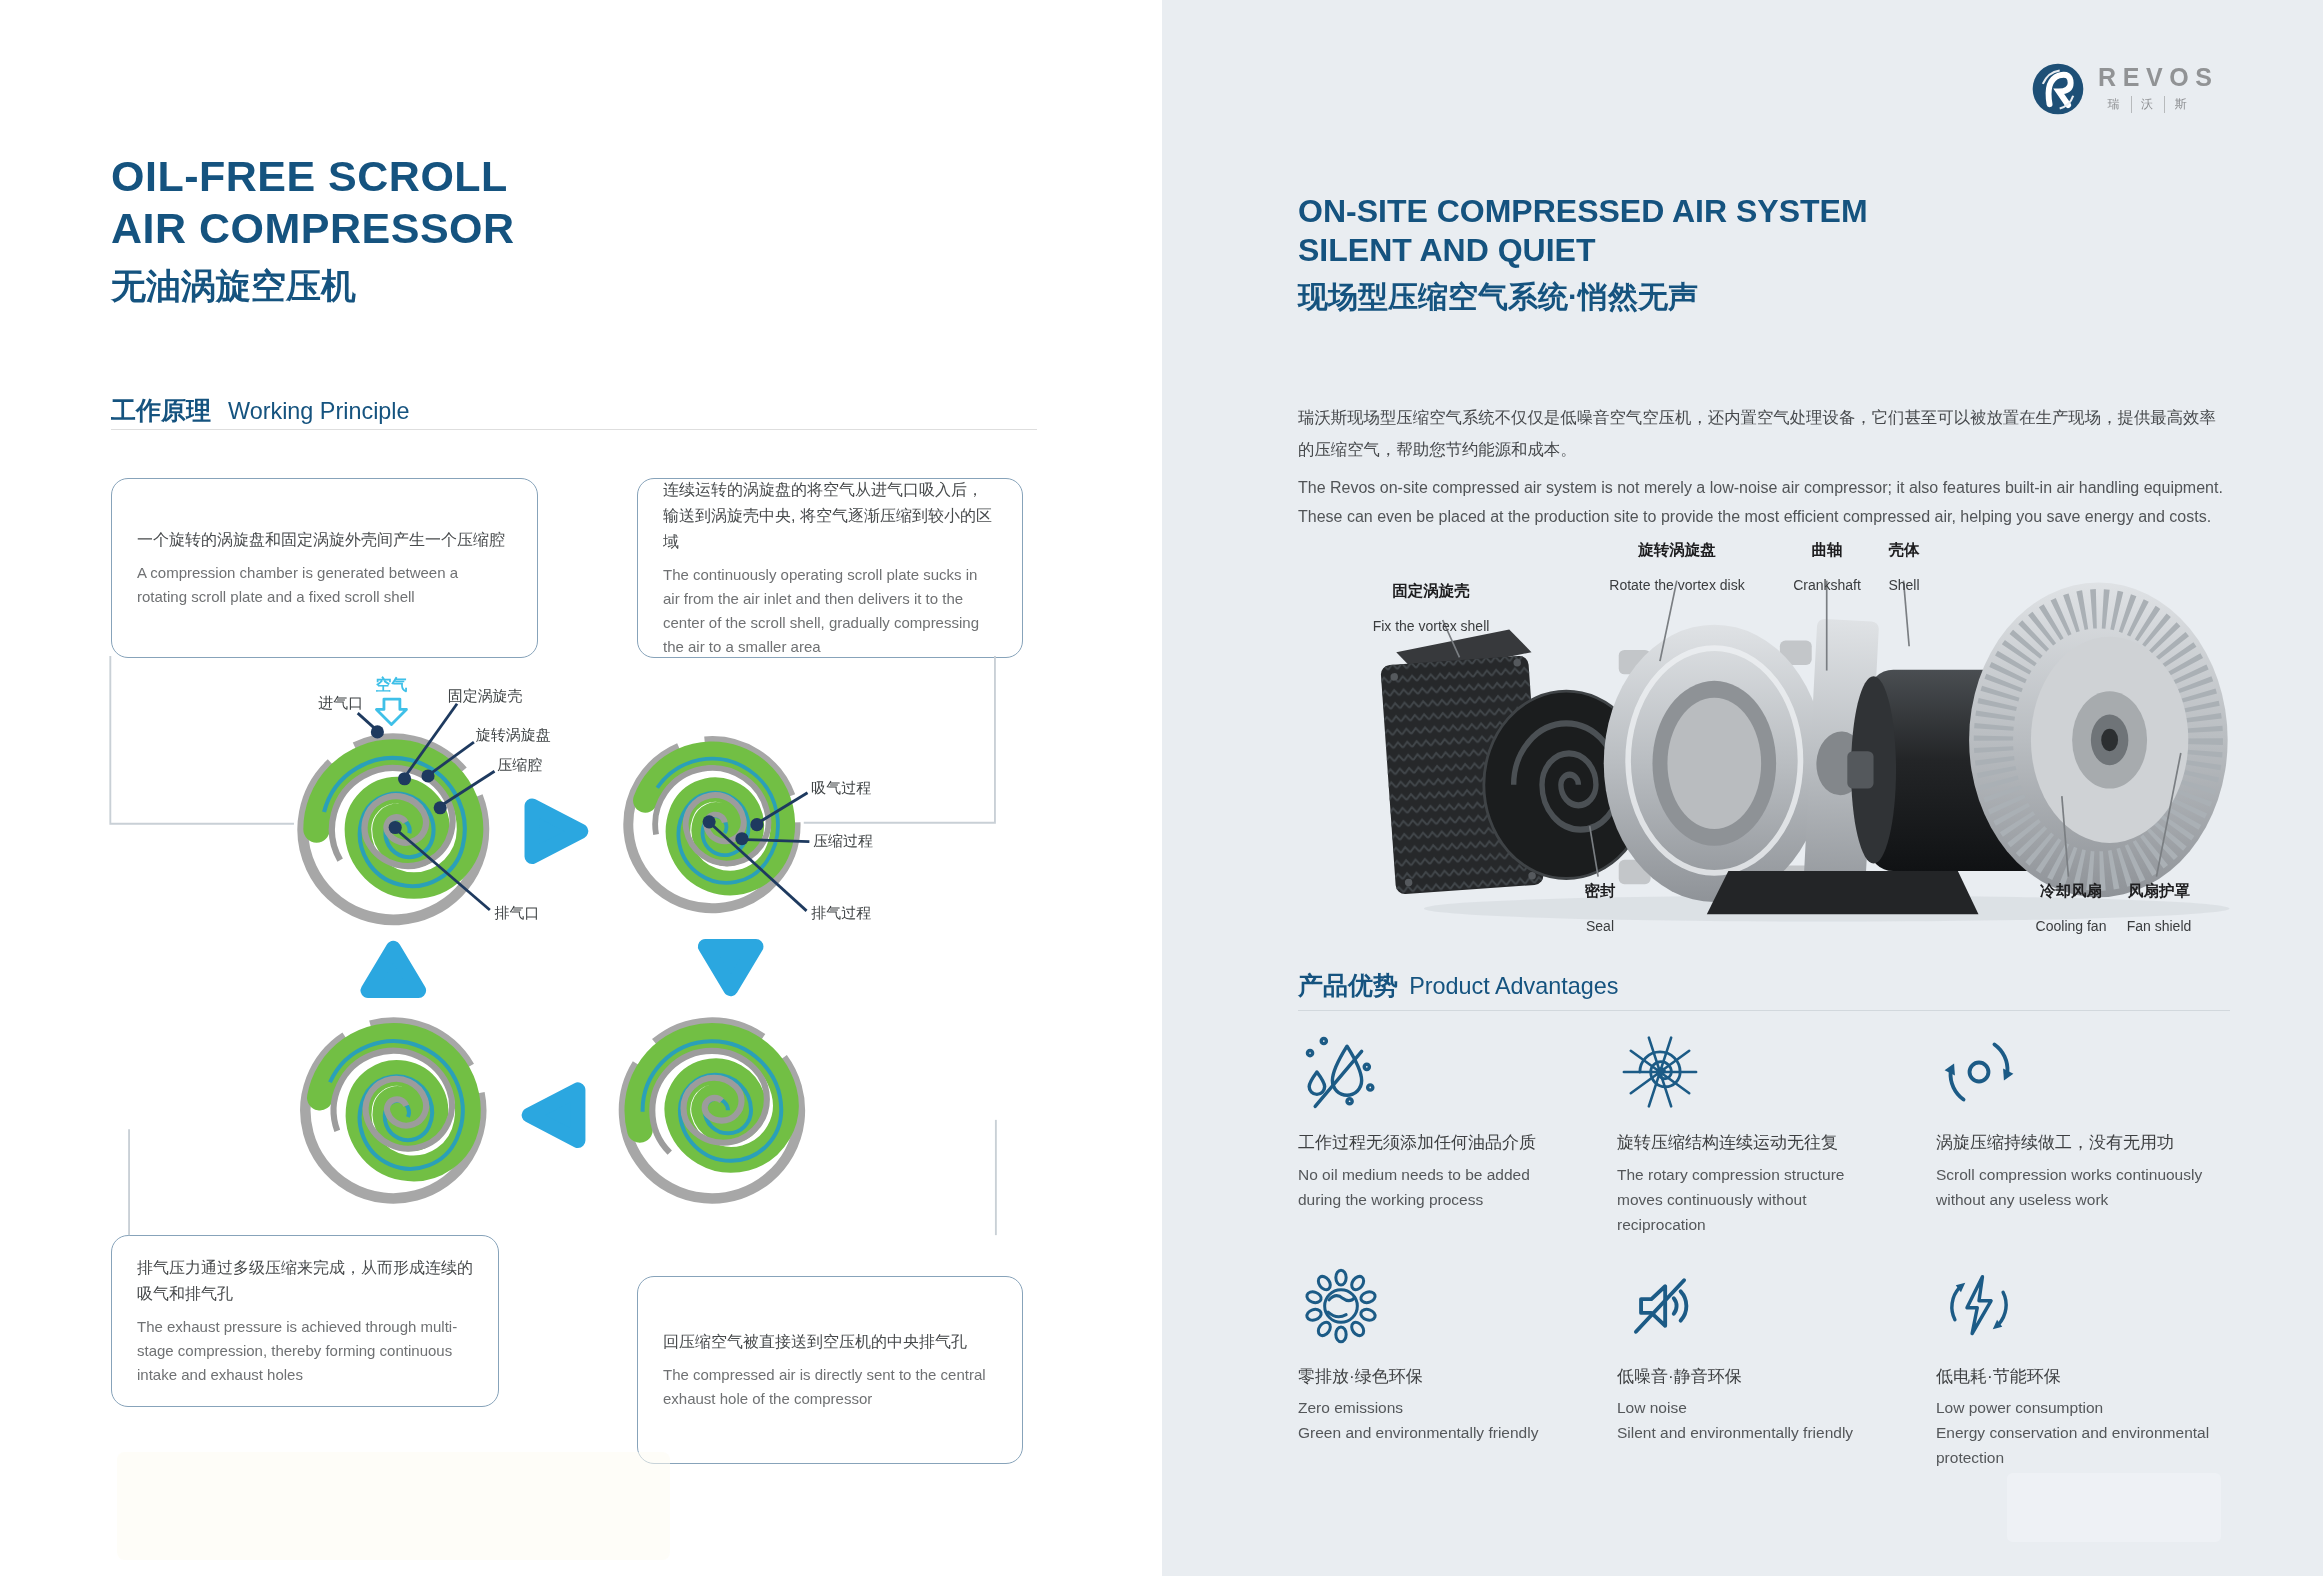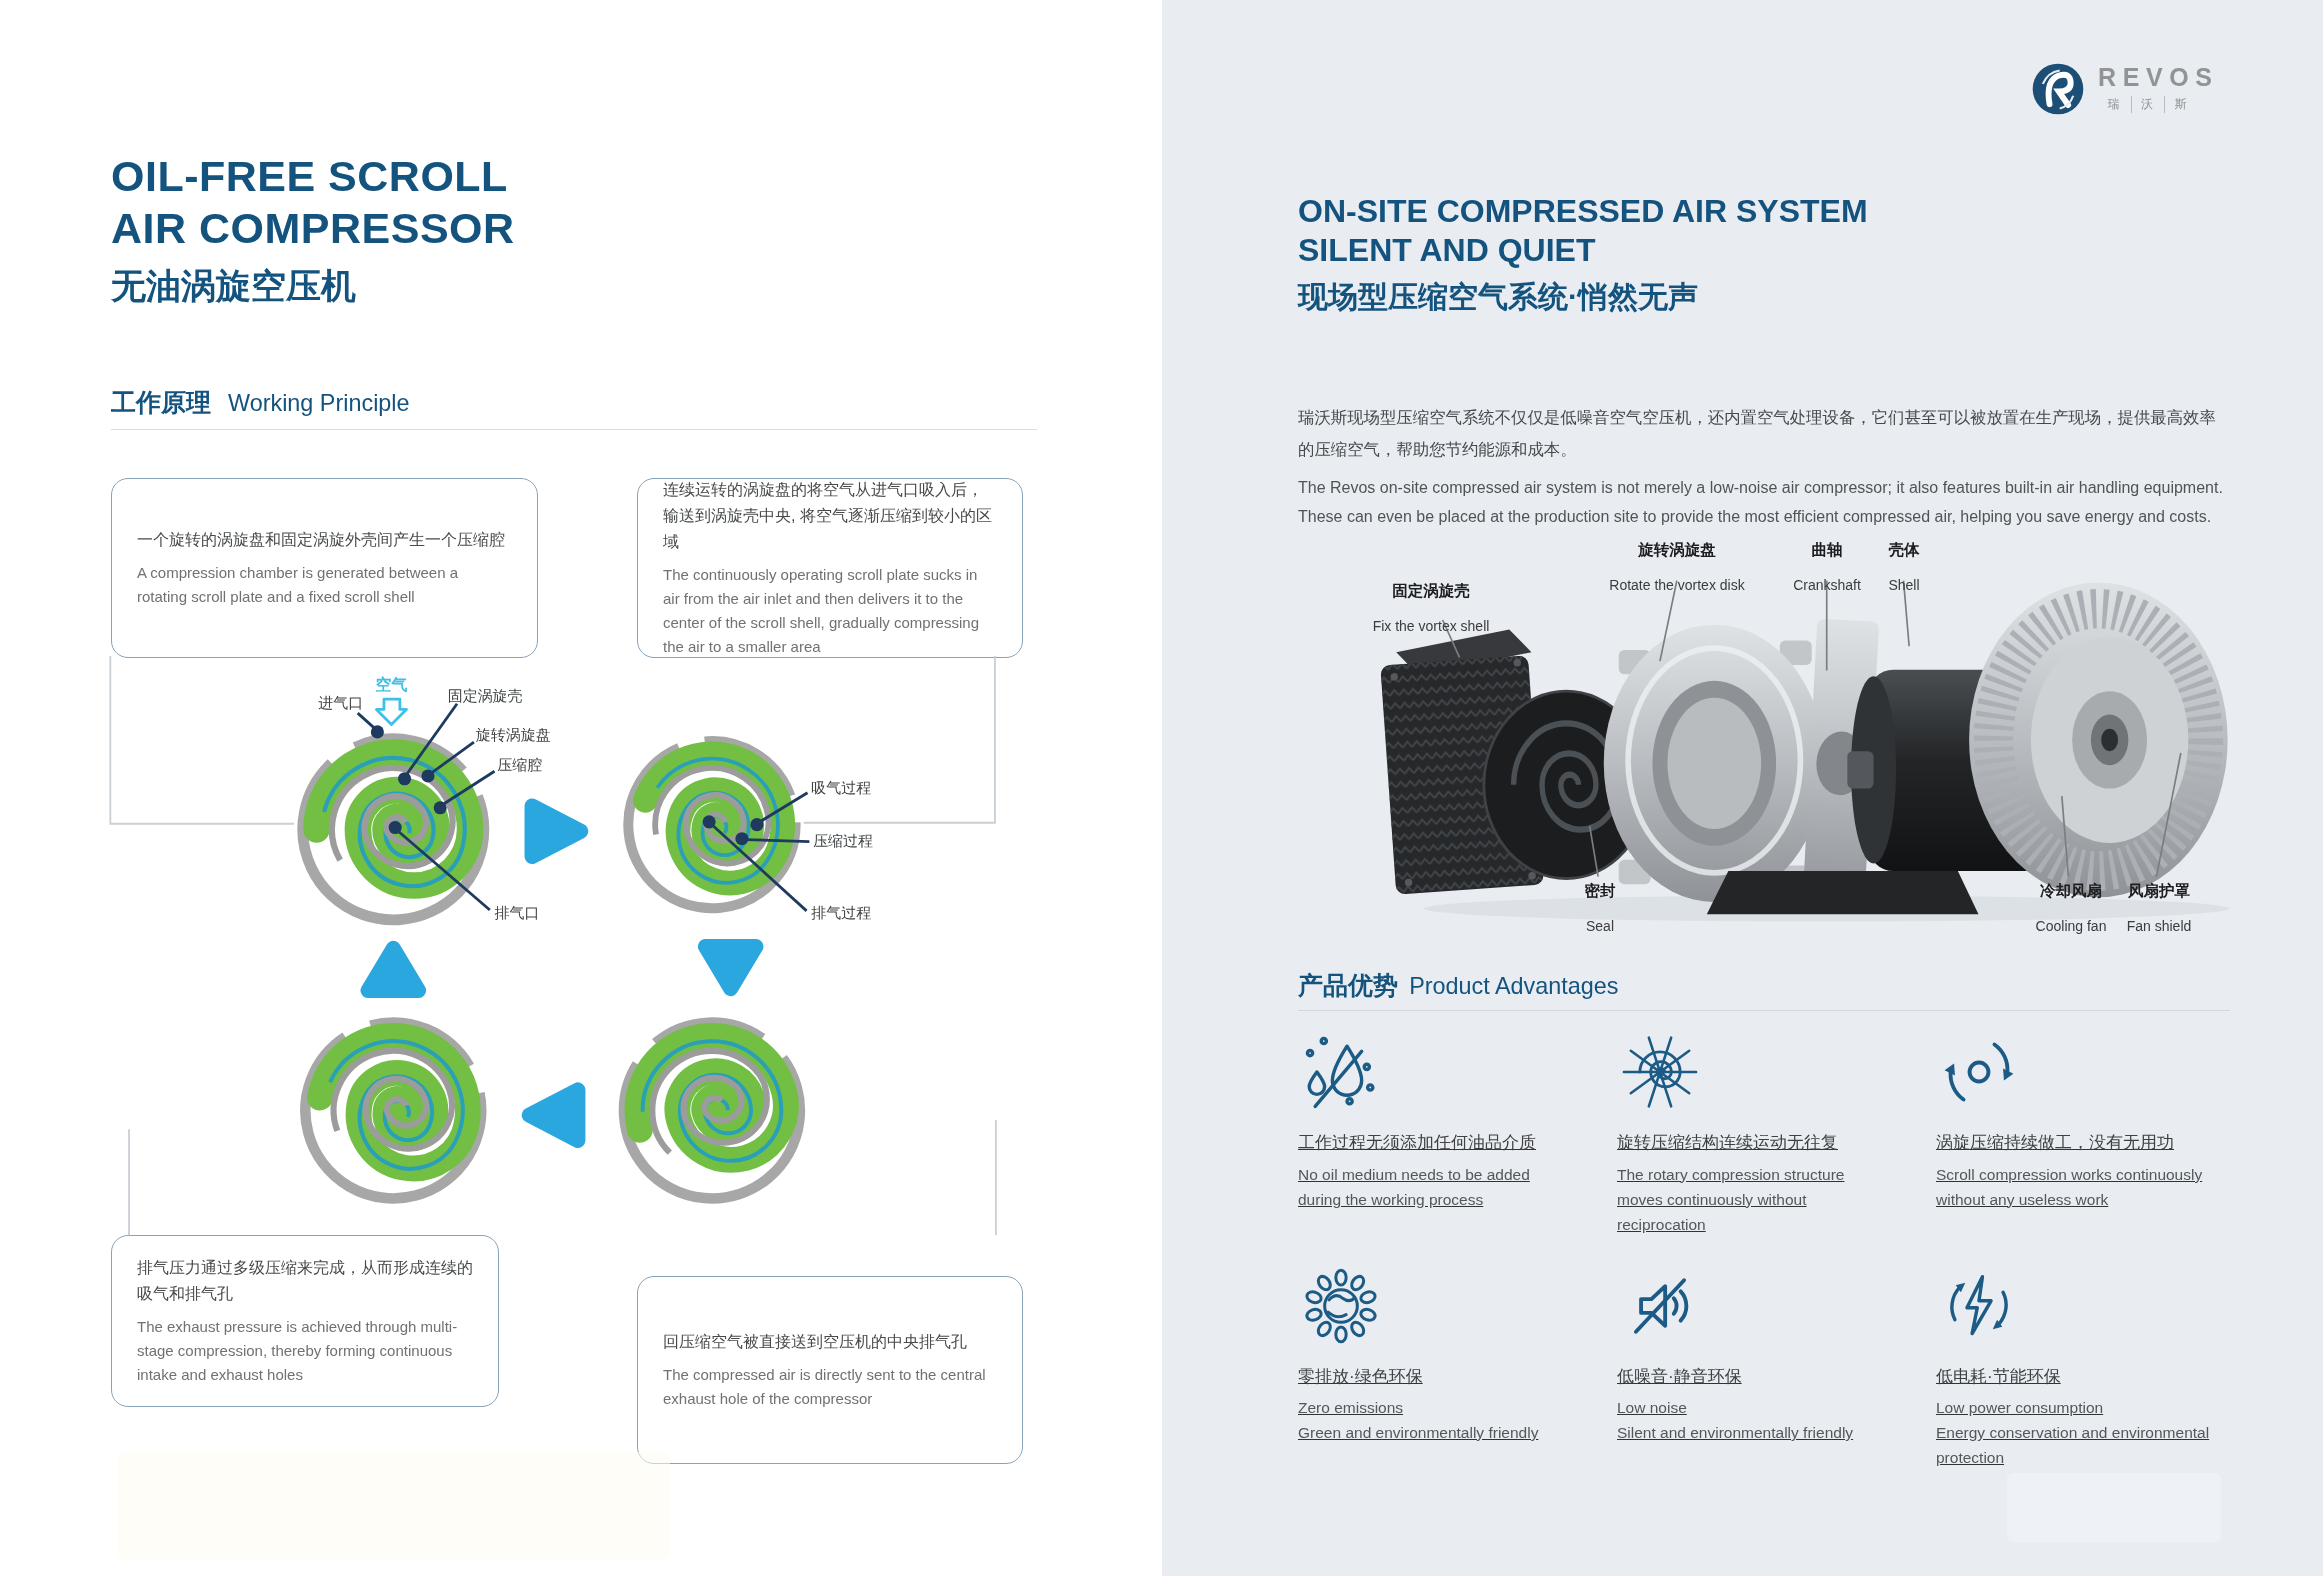--- a/index.html
+++ b/index.html
@@ -3,21 +3,21 @@
 <meta charset="utf-8">
 <style>
   html,body{margin:0;padding:0;background:#fff;}
   .page{position:relative;width:2324px;height:1577px;overflow:hidden;background:#ffffff;
         font-family:"Liberation Sans", sans-serif;color:#333;}
   .abs{position:absolute;}
 
   
   .title-en{left:111px;top:150px;font-size:43px;line-height:52px;font-weight:bold;color:#15537f;letter-spacing:0.5px;}
   .title-cn{left:111px;top:263px;font-size:35px;font-weight:bold;color:#15537f;}
-  .section-head{left:111px;top:386px;color:#15537f;white-space:nowrap;}
+  .section-head{left:111px;top:394px;color:#15537f;white-space:nowrap;}
   .section-head .cn{font-size:25px;font-weight:bold;}
   .section-head .en{font-size:23.4px;font-weight:500;margin-left:17px;}
   .rule{height:0.9px;background:#dedede;}
   .rule-left{left:111px;top:429px;width:926px;}
   .infobox{border:1.9px solid #87a3ba;border-radius:17px;display:flex;flex-direction:column;
            justify-content:center;padding:8px 25px;box-sizing:border-box;background:#fff;}
   .infobox .cn{font-size:16px;line-height:26px;color:#474a4c;margin:0 0 7.5px 0;}
   .infobox .en{font-size:15px;line-height:24px;color:#6f7173;margin:0;}
   .box1{left:111px;top:478px;width:427px;height:180px;}
   .box2{left:637px;top:478px;width:386px;height:180px;}
@@ -48,21 +48,21 @@
 
   .mlabel{position:absolute;transform:translateX(-50%);text-align:center;white-space:nowrap;}
   .mlabel .cn{font-size:15.5px;font-weight:600;color:#1d1d1f;}
   .mlabel .en{font-size:14px;color:#3a3c3e;margin-top:16px;}
 
   .adv-head{left:1298px;top:969px;color:#15537f;white-space:nowrap;}
   .adv-head .cn{font-size:25px;font-weight:bold;}
   .adv-head .en{font-size:23.4px;font-weight:500;margin-left:11.2px;}
   .rule-right{left:1298px;top:1010px;width:932px;background:#d2d8dd;}
   .adv-grid{left:1298px;top:1029px;width:946px;display:grid;
-            grid-template-columns:319px 319px 300px;row-gap:26px;text-decoration:underline;}
+            grid-template-columns:319px 319px 300px;row-gap:26px;}
   .adv .icon{width:86px;height:86px;}
   .adv .cn{font-size:17px;color:#3e4042;margin-top:13px;}
   .adv .en{font-size:15.5px;line-height:25px;color:#54575a;margin-top:7.5px;width:276px;}
   .adv .en2{font-size:15.5px;line-height:25px;color:#54575a;width:276px;}
 
   .ghost-left{left:117px;top:1452px;width:553px;height:108px;background:#fdfcf2;opacity:.55;border-radius:7.5px;}
   .ghost-right{left:2007px;top:1473px;width:214px;height:69px;background:#eef1f5;border-radius:5.6px;}
 </style>
 </head>
 <body>

